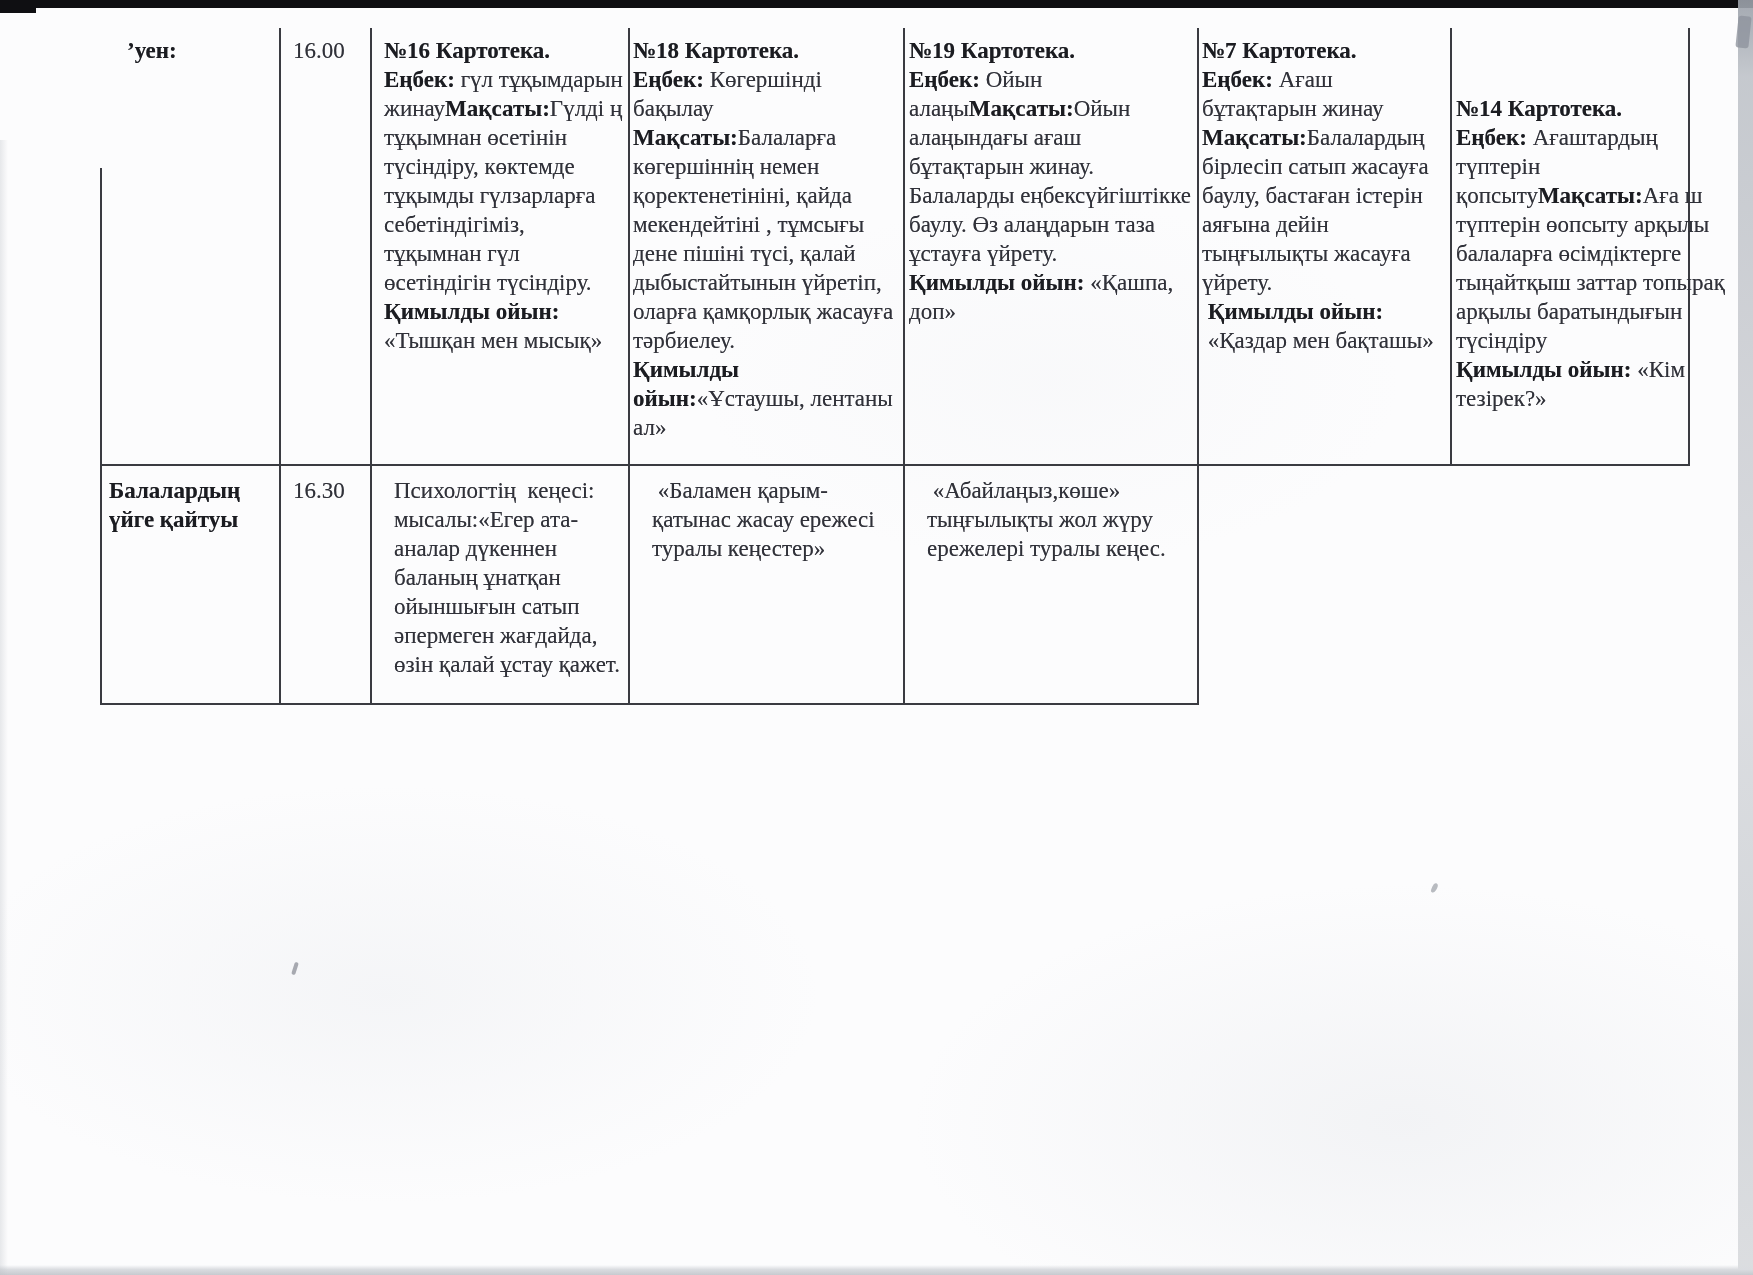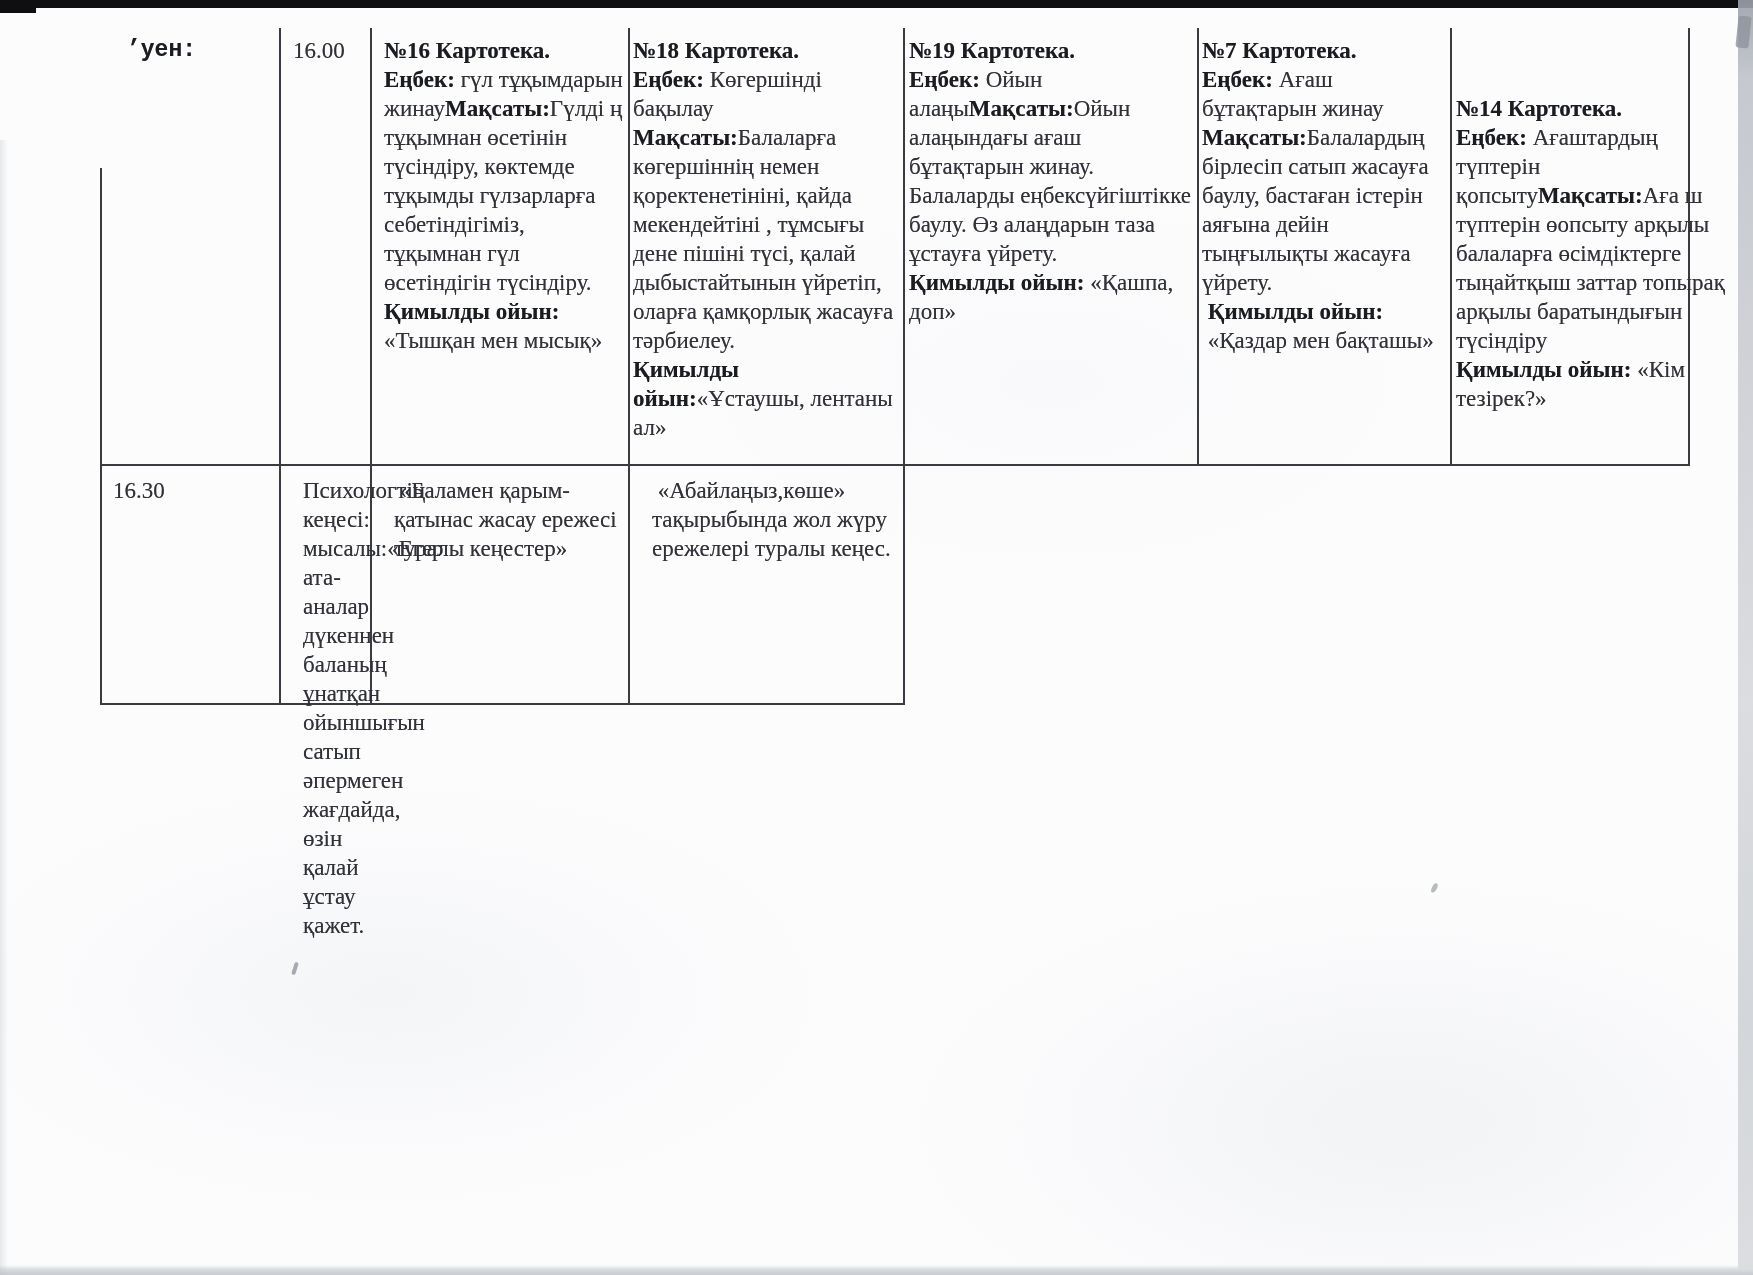--- a/index.html
+++ b/index.html
@@ -45,21 +45,21 @@
   .cell{
     border-right:2px solid #3a3b41;
     border-bottom:2px solid #3a3b41;
     padding:8px 5px 0 10px;
     white-space:pre-wrap;
     overflow:visible;
     text-shadow:0 0 0.5px rgba(48,49,57,0.55);
   }
   .cell .b{font-weight:700;color:#1b1c21;}
   .r2{padding-top:10px;}
-  .lab{font-weight:700;color:#1b1c21;font-family:Liberation Mono, monospace;}
+  .lab{font-weight:700;color:#1b1c21;}
   .lab-r1{padding-left:26px;}
   .lab-r2{padding-left:8px;}
   .time{padding-left:12px;}
   .p12{padding-left:12px;}
   .p3{padding-left:3px;}
   .p4{padding-left:4px;}
   .p14{padding-left:22px;}
   .p18{padding-left:18px;}
   .p8{padding-left:8px;}
   .last .inner{display:block;width:274px;}
@@ -100,19 +100,20 @@
 </span><span class="b">Еңбек:</span><span> Ағаш бұтақтарын жинау
 </span><span class="b">Мақсаты:</span><span>Балалардың бірлесіп сатып жасауға баулу, бастаған істерін аяғына дейін тыңғылықты жасауға үйрету.
 </span><span class="b"> Қимылды ойын:
 </span><span> «Қаздар мен бақташы»</span></div>
     <div class="cell p4 last">
       <span class="inner"><span class="b">№14 Картотека.
 </span><span class="b">Еңбек:</span><span> Ағаштардың түптерін қопсыту</span><span class="b">Мақсаты:</span><span>Аға ш  түптерін өопсыту арқылы балаларға өсімдіктерге тыңайтқыш заттар топырақ арқылы баратындығын түсіндіру
 </span><span class="b">Қимылды ойын:</span><span> «Кім тезірек?»</span></span>
     </div>
 
+    <div class="cell r2 lab lab-r2"><span class="b">Балалардың үйге қайтуы</span></div>
     <div class="cell r2 time">16.30</div>
     <div class="cell r2 p14"><span>Психологтің  кеңесі: мысалы:«Егер ата-аналар дүкеннен баланың ұнатқан ойыншығын сатып әпермеген жағдайда, өзін қалай ұстау қажет.</span></div>
     <div class="cell r2 p14"><span> «Баламен қарым-қатынас жасау ережесі туралы кеңестер»</span></div>
-    <div class="cell r2 p14"><span> «Абайлаңыз,көше» тақырыбында жол жүру ережелері туралы кеңес.</span></div>
+    <div class="cell r2 p14"><span> «Абайлаңыз,көше» тыңғылықты жол жүру ережелері туралы кеңес.</span></div>
   </div>
 
 </div>
 
 </body></html>

